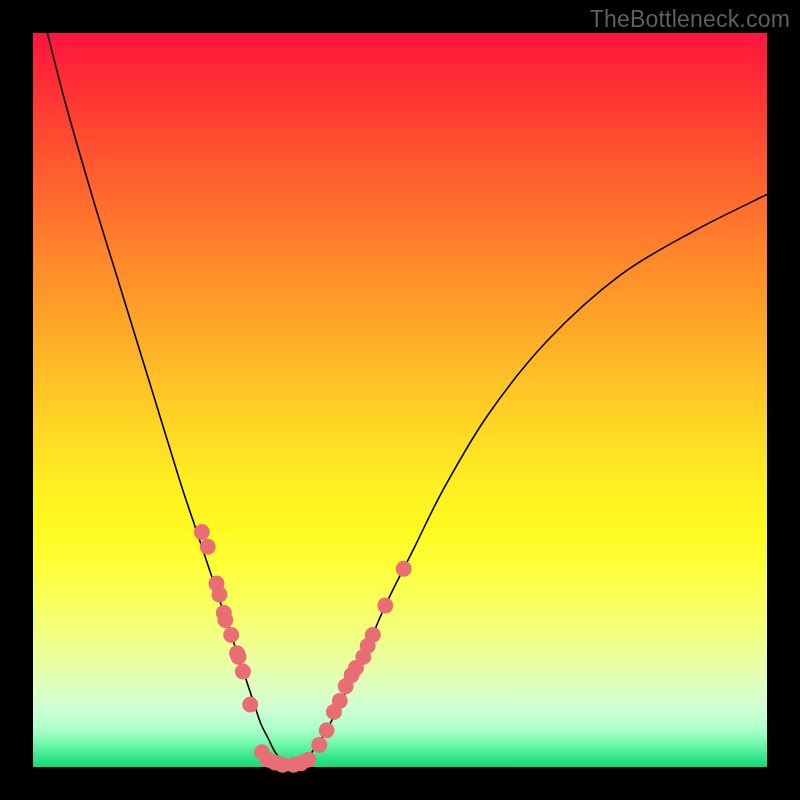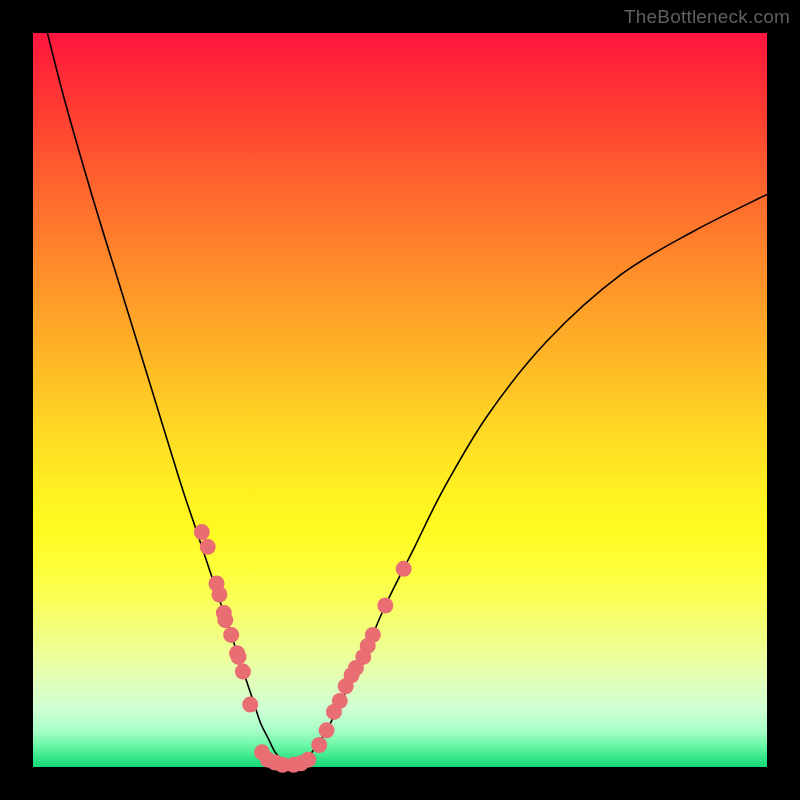--- a/index.html
+++ b/index.html
@@ -62,21 +62,21 @@
   }
   .dot {
     fill: #e96e73;
     stroke: none;
   }
   .attribution {
     position: absolute;
     top: 6px;
     right: 10px;
     color: #5f5f5f;
-    font-size: 19px;
+    font-size: 23px;
     font-weight: 500;
     letter-spacing: 0.2px;
   }
 </style>
 </head>
 <body>
 
 <div class="chart-wrap">
   <div class="attribution">TheBottleneck.com</div>
 

